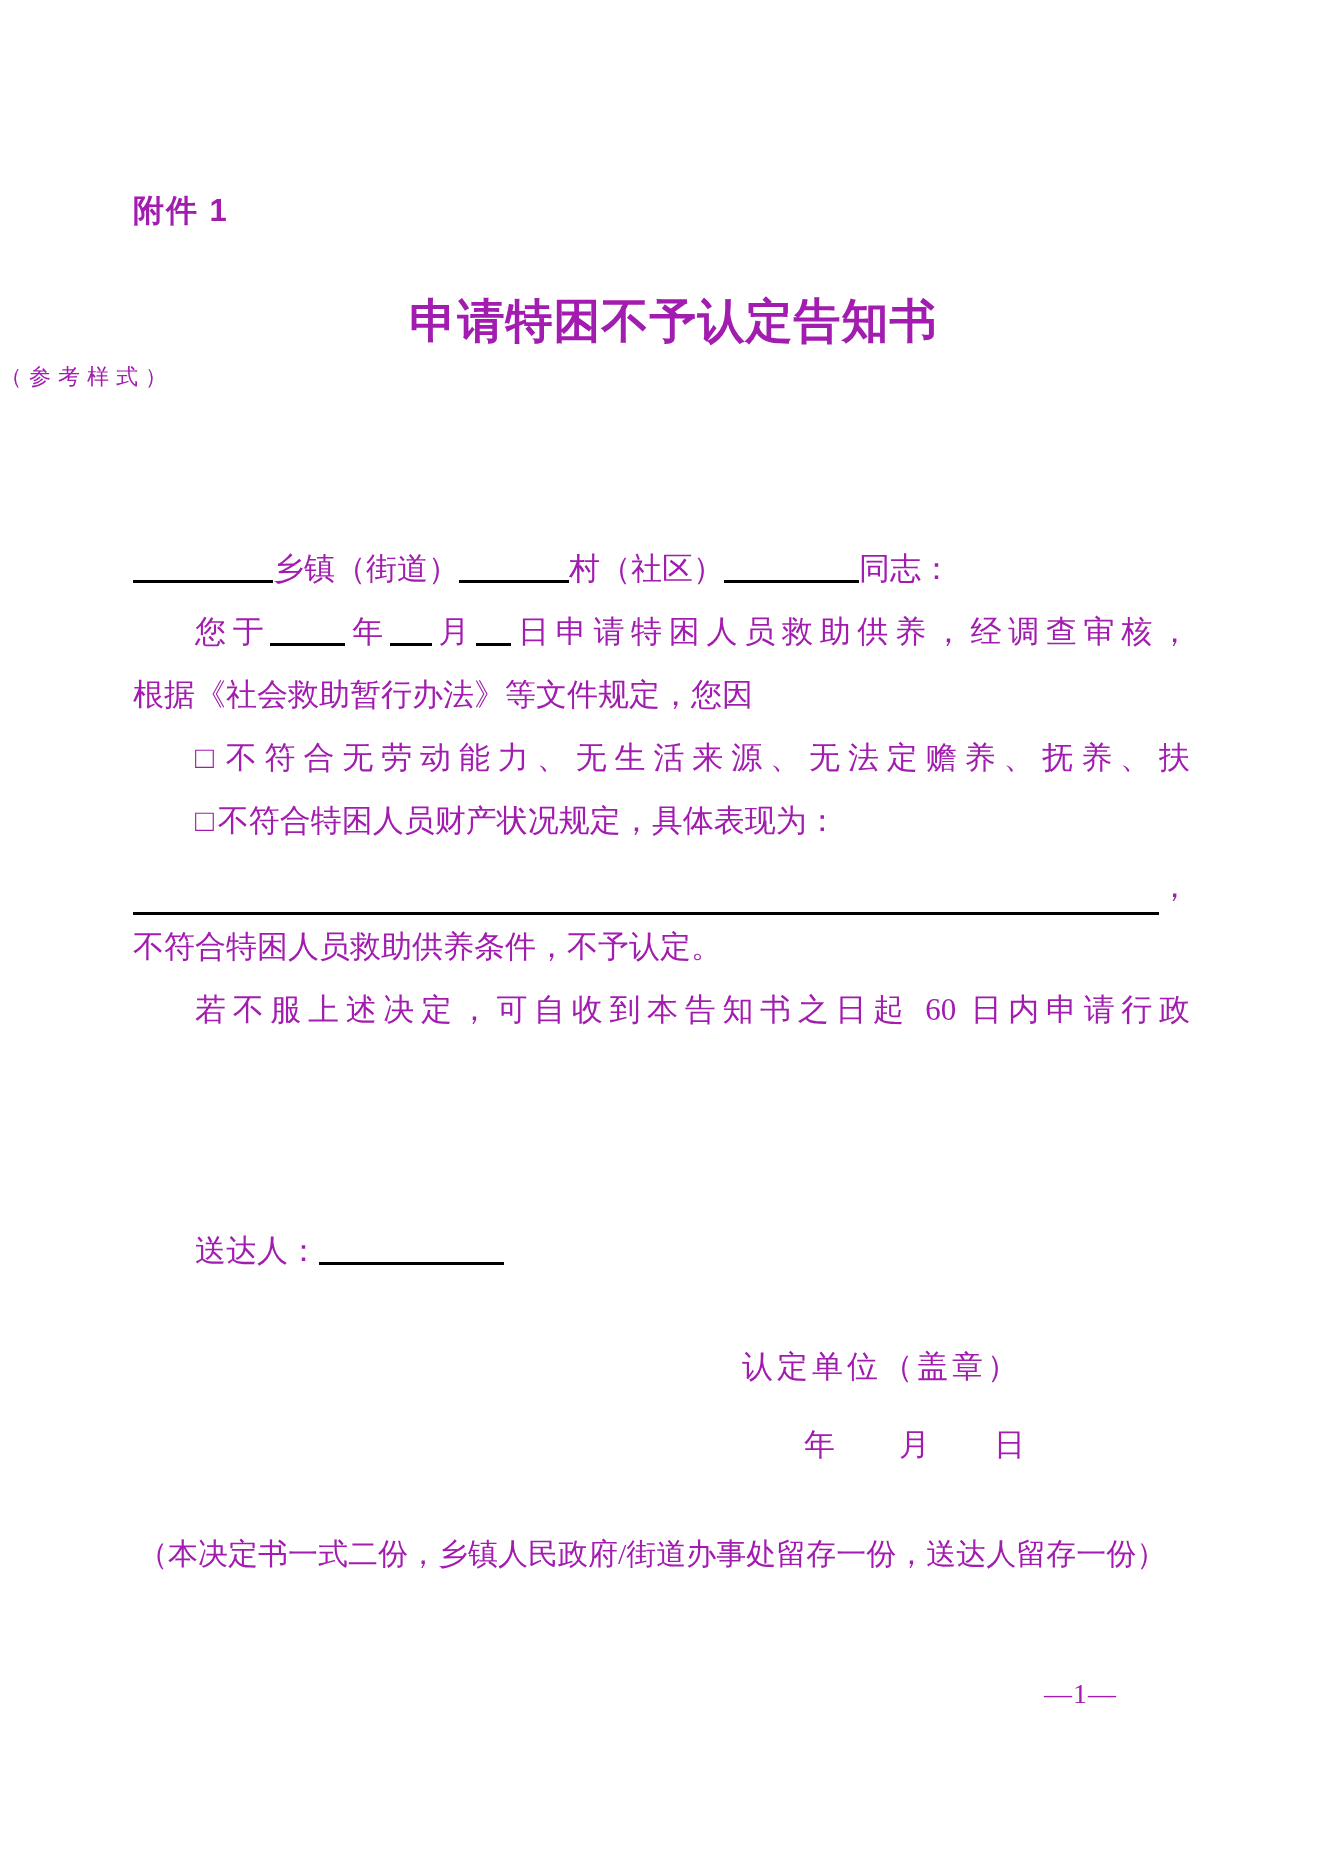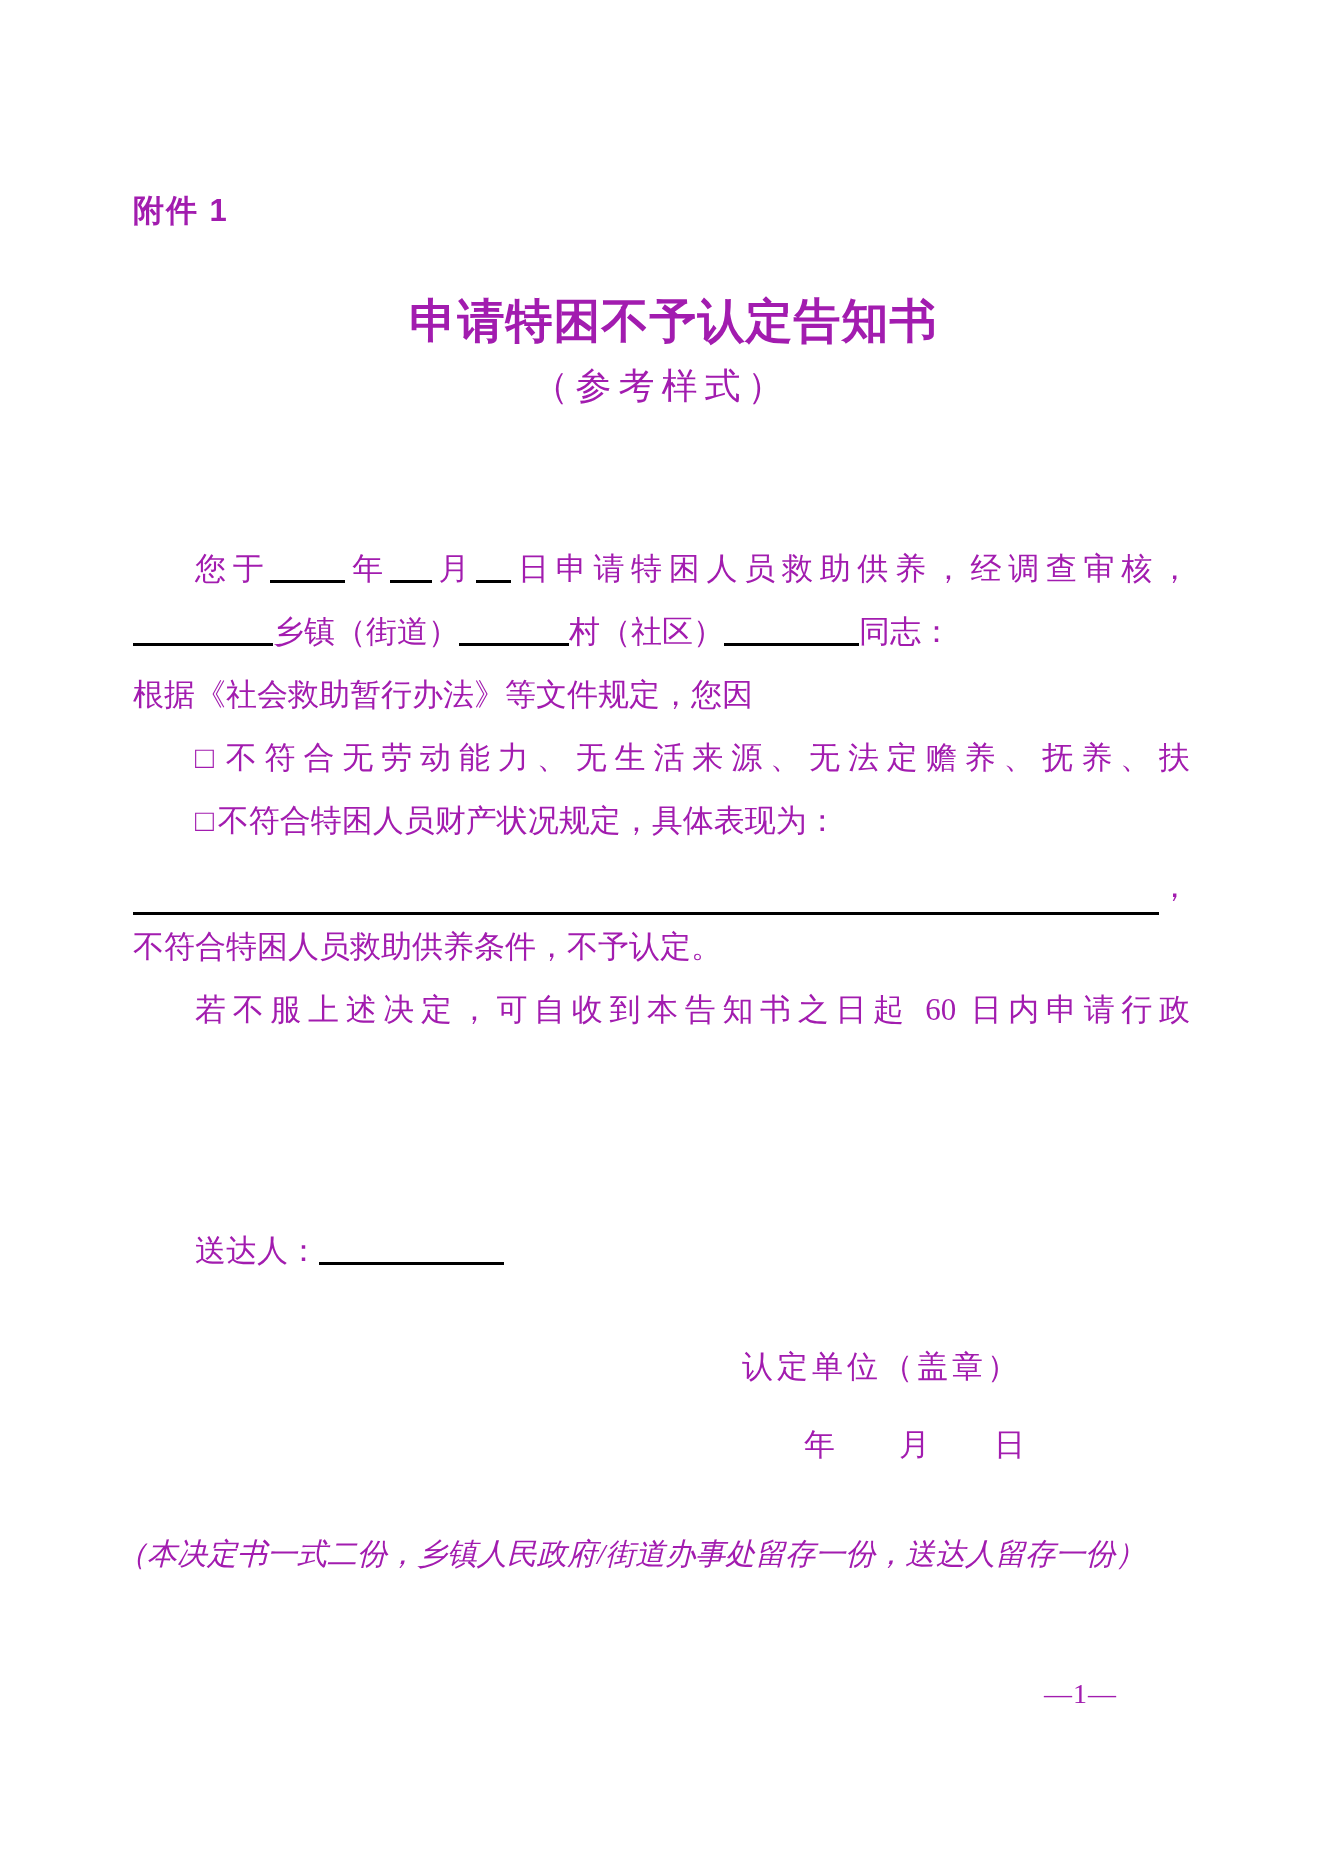--- a/index.html
+++ b/index.html
@@ -35,22 +35,22 @@
     font-family: "Liberation Sans", "DejaVu Sans", sans-serif;
     font-weight: 700;
     font-size: 47px;
     letter-spacing: 1px;
   }
   .subtitle {
     position: absolute;
     top: 362px;
     left: 0;
     width: 100%;
-    text-align: center;
-    font-size: 36px;
+    text-align: left;
+    font-size: 22px;
     letter-spacing: 7px;
   }
   .body-block {
     position: absolute;
     top: 537px;
     left: 133px;
     width: 1057px;
     font-size: 31px;
     line-height: 63px;
   }
@@ -112,26 +112,25 @@
   }
   .signature-unit { letter-spacing: 4px; }
   .date-line {
     margin-top: 28px;
     padding-left: 62px;
   }
   .date-line .dm { margin-left: 64px; }
   .footnote {
     position: absolute;
     top: 1532px;
-    left: 117px;
+    left: 138px;
     width: 1060px;
     font-size: 30px;
     line-height: 44px;
     white-space: nowrap;
-    font-style: italic;
   }
   .page-number {
     position: absolute;
     top: 1678px;
     left: 1044px;
     font-size: 28px;
     letter-spacing: 1px;
   }
 </style>
 </head>
@@ -140,26 +139,26 @@
 <div class="page">
 
   <div class="attachment">附件 1</div>
 
   <h1 class="title">申请特困不予认定告知书</h1>
 
   <div class="subtitle">（参考样式）</div>
 
   <div class="body-block">
 
+    <div class="line">
+      <span class="blank w140"></span><span>乡镇（街道）</span><span class="blank w110"></span><span>村（社区）</span><span class="blank w135"></span><span>同志：</span>
+    </div>
+
     <div class="line indent fill">
       <span>您于</span><span class="blank w75"></span><span>年</span><span class="blank w42"></span><span>月</span><span class="blank w35"></span><span>日申请特困人员救助供养，经调查审核，</span>
-    </div>
-
-    <div class="line">
-      <span class="blank w140"></span><span>乡镇（街道）</span><span class="blank w110"></span><span>村（社区）</span><span class="blank w135"></span><span>同志：</span>
     </div>
 
     <div class="line">
       <span>根据《社会救助暂行办法》等文件规定，您因</span>
     </div>
 
     <div class="line indent fill">
       <span class="checkbox">□</span><span>不符合无劳动能力、无生活来源、无法定赡养、抚养、扶</span>
     </div>
 

